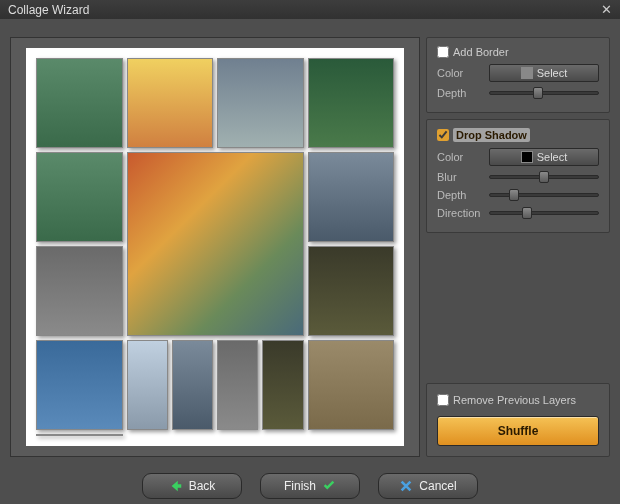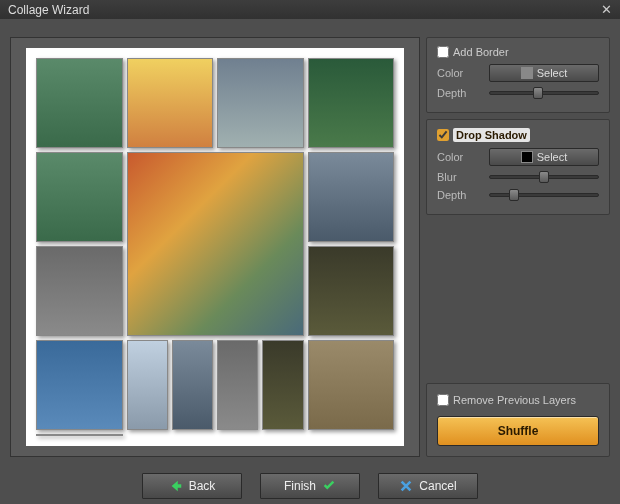--- a/index.html
+++ b/index.html
@@ -32,23 +32,23 @@
 .color-btn { flex:1; height: 18px; background: linear-gradient(#6a6a6a,#4a4a4a); border:1px solid #2a2a2a; color:#ddd; display:flex; align-items:center; justify-content:center; gap:4px; cursor:pointer; border-radius:2px; font-size:11px;}
 .swatch { width:12px; height:12px; background:#000; border:1px solid #888;}
 .slider { flex:1; height:14px; position:relative; }
 .slider-track { position:absolute; top:5px; left:0; right:0; height:4px; background:#3a3a3a; border:1px solid #2a2a2a; border-radius:2px;}
 .slider-thumb { position:absolute; top:1px; width:10px; height:12px; background: linear-gradient(#8a8a8a,#5a5a5a); border:1px solid #2a2a2a; border-radius:2px; cursor:pointer;}
 .spacer { flex:1; }
 .big-btn { height:30px; border-radius:3px; border:1px solid #2a2a2a; display:flex; align-items:center; justify-content:center; cursor:pointer; font-size:12px;}
 .shuffle { background: linear-gradient(#f5c255,#e09020); color:#2a1a00; font-weight:bold; box-shadow: inset 0 1px 0 rgba(255,255,255,0.5);}
 .save { background: linear-gradient(#6a6a6a,#4e4e4e); color:#eee; margin-top:6px;}
 .footer { height:42px; display:flex; align-items:center; justify-content:center; gap:18px; background:#4e4e4e; }
-.fbtn { width:100px; height:26px; background: linear-gradient(#6a6a6a,#484848); border:1px solid #2a2a2a; border-radius:1px; color:#eee; display:flex; align-items:center; justify-content:center; gap:6px; cursor:pointer; font-size:12px;}
+.fbtn { width:100px; height:26px; background: linear-gradient(#6a6a6a,#484848); border:1px solid #2a2a2a; border-radius:9px; color:#eee; display:flex; align-items:center; justify-content:center; gap:6px; cursor:pointer; font-size:12px;}
 .ico { width:14px; height:14px; display:inline-block; }
-.ds-title { background:#e5e5e5; color:#2a1a00; padding:1px 3px; border-radius:2px; font-weight:bold;}
+.ds-title { background:#a3a3a3; color:#2a1a00; padding:1px 3px; border-radius:2px; font-weight:bold;}
 </style>
 </head>
 <body>
 <div class="window">
 
   <div class="titlebar">
     <span>Collage Wizard</span>
     <span class="close">✕</span>
   </div>
 
@@ -117,20 +117,27 @@
               <div class="slider-thumb" style="left:45%"></div>
           </div>
         </div>
         <div class="row">
           <label>Depth</label>
           <div class="slider">
             <div class="slider-track"></div>
               <div class="slider-thumb" style="left:18%"></div>
           </div>
         </div>
+        <div class="row">
+          <label>Direction</label>
+          <div class="slider">
+            <div class="slider-track"></div>
+              <div class="slider-thumb" style="left:30%"></div>
+          </div>
+        </div>
       </div>
 
       <div class="spacer"></div>
 
       <div class="panel" style="padding:10px">
         <div class="cb-row" style="margin-bottom:10px">
           <input type="checkbox" style="">
           <span>Remove Previous Layers</span>
         </div>
         <div class="big-btn shuffle">

